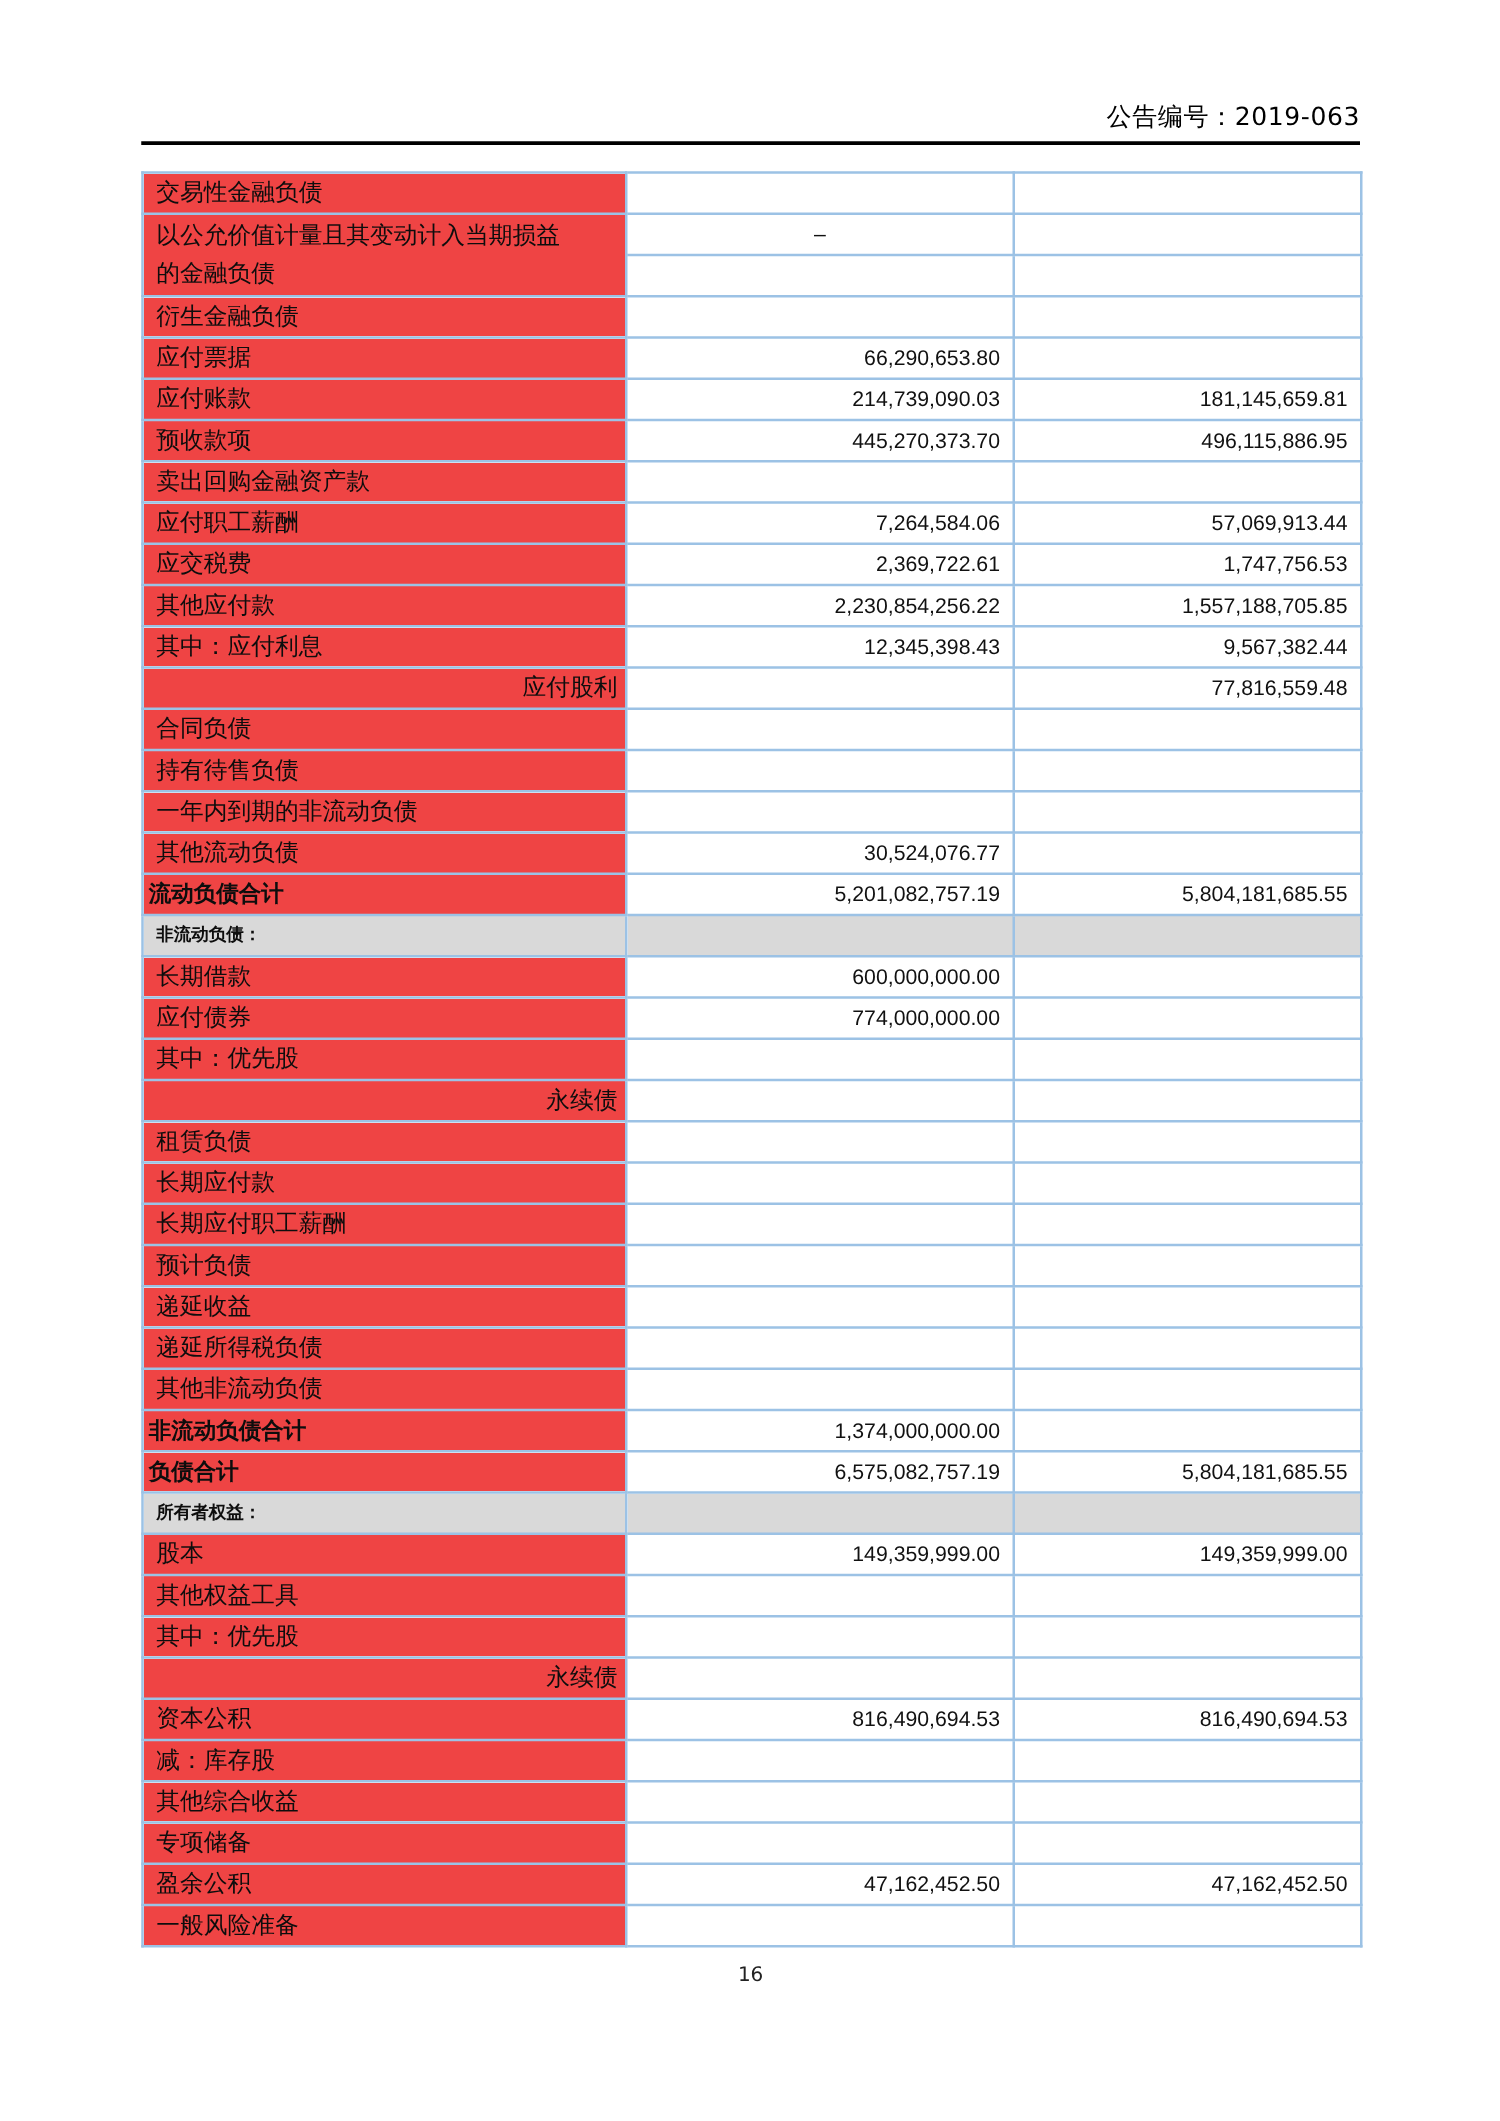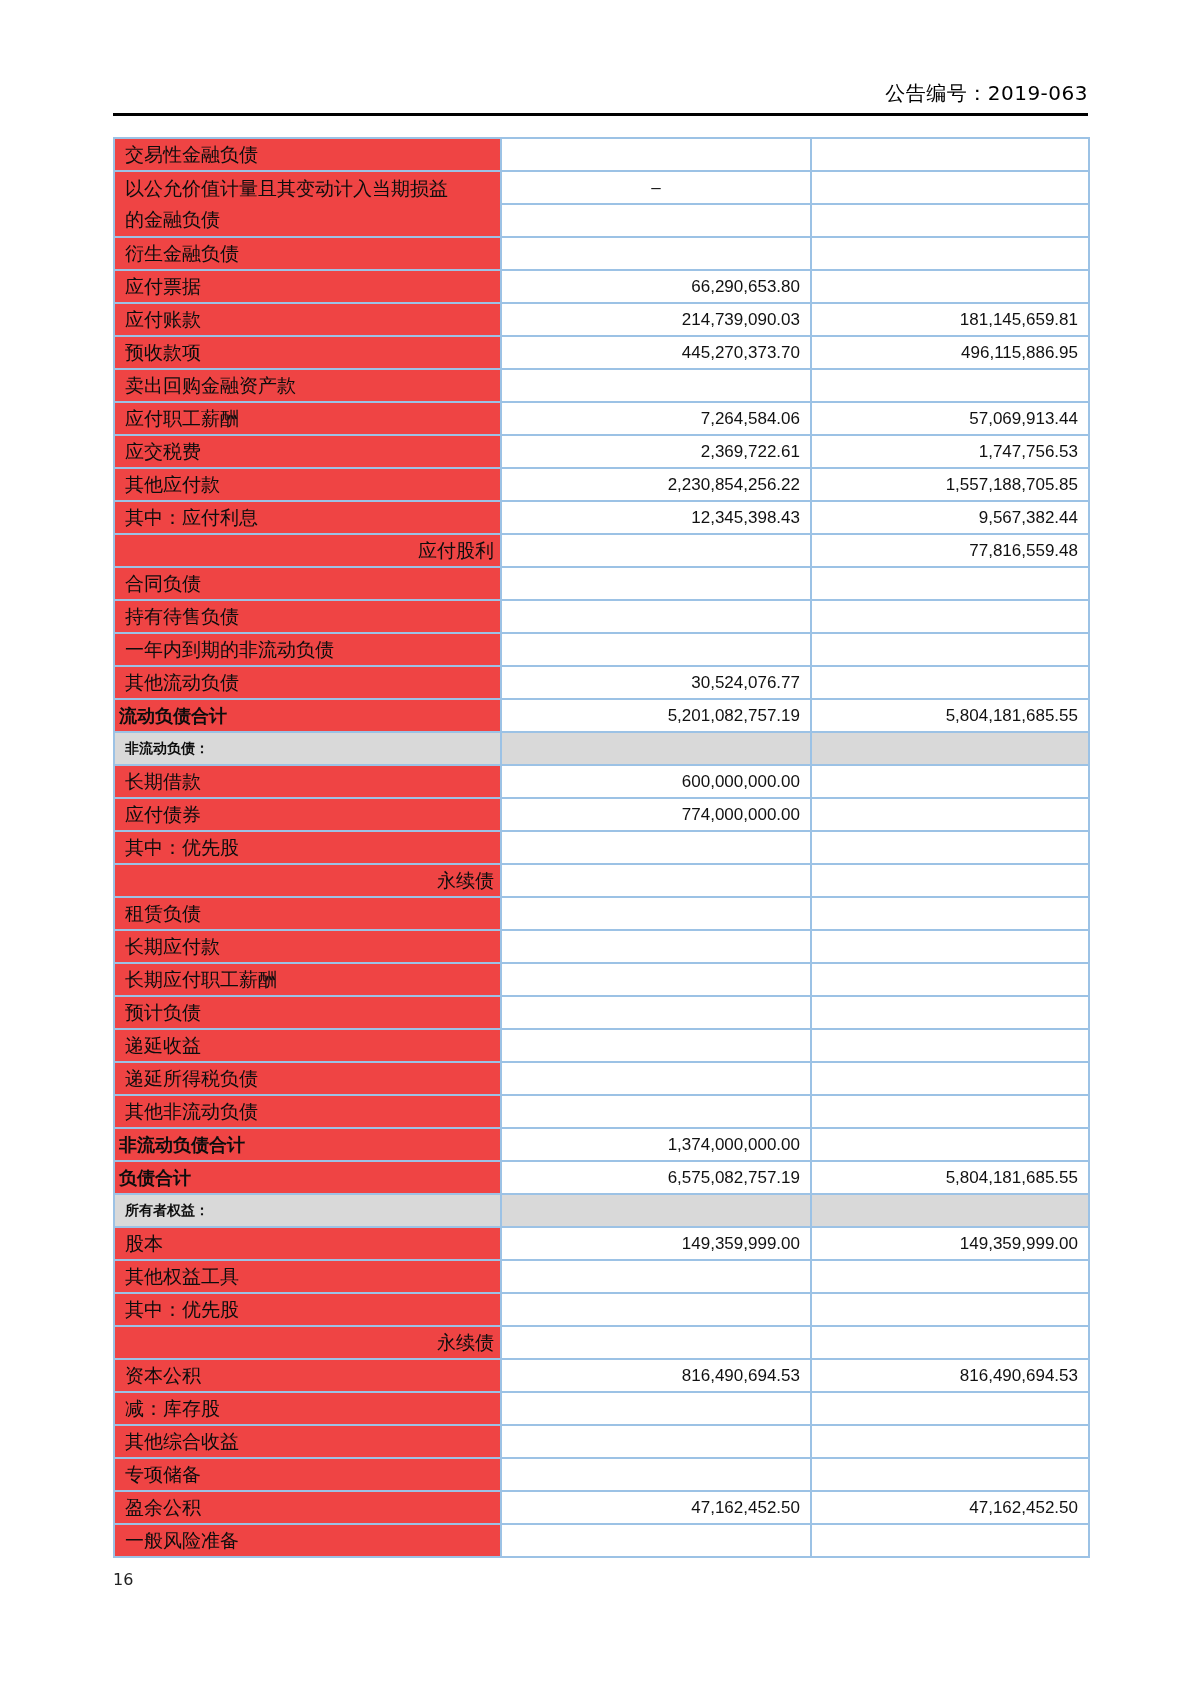--- a/index.html
+++ b/index.html
@@ -71,21 +71,21 @@
     font-family: "DejaVu Sans", "Liberation Sans", sans-serif;
     font-weight: bold;
     font-size: 18px;
     padding: 0 4px;
   }
   .page-number {
     position: absolute;
     top: 1570px;
     left: 113px;
     width: 975px;
-    text-align: left;
+    text-align: center;
     font-size: 16px;
     color: #222;
     font-family: "DejaVu Sans", "Liberation Sans", sans-serif;
   }
 </style>
 </head>
 <body>
 
 <div class="doc-number">公告编号：2019-063</div>
 

